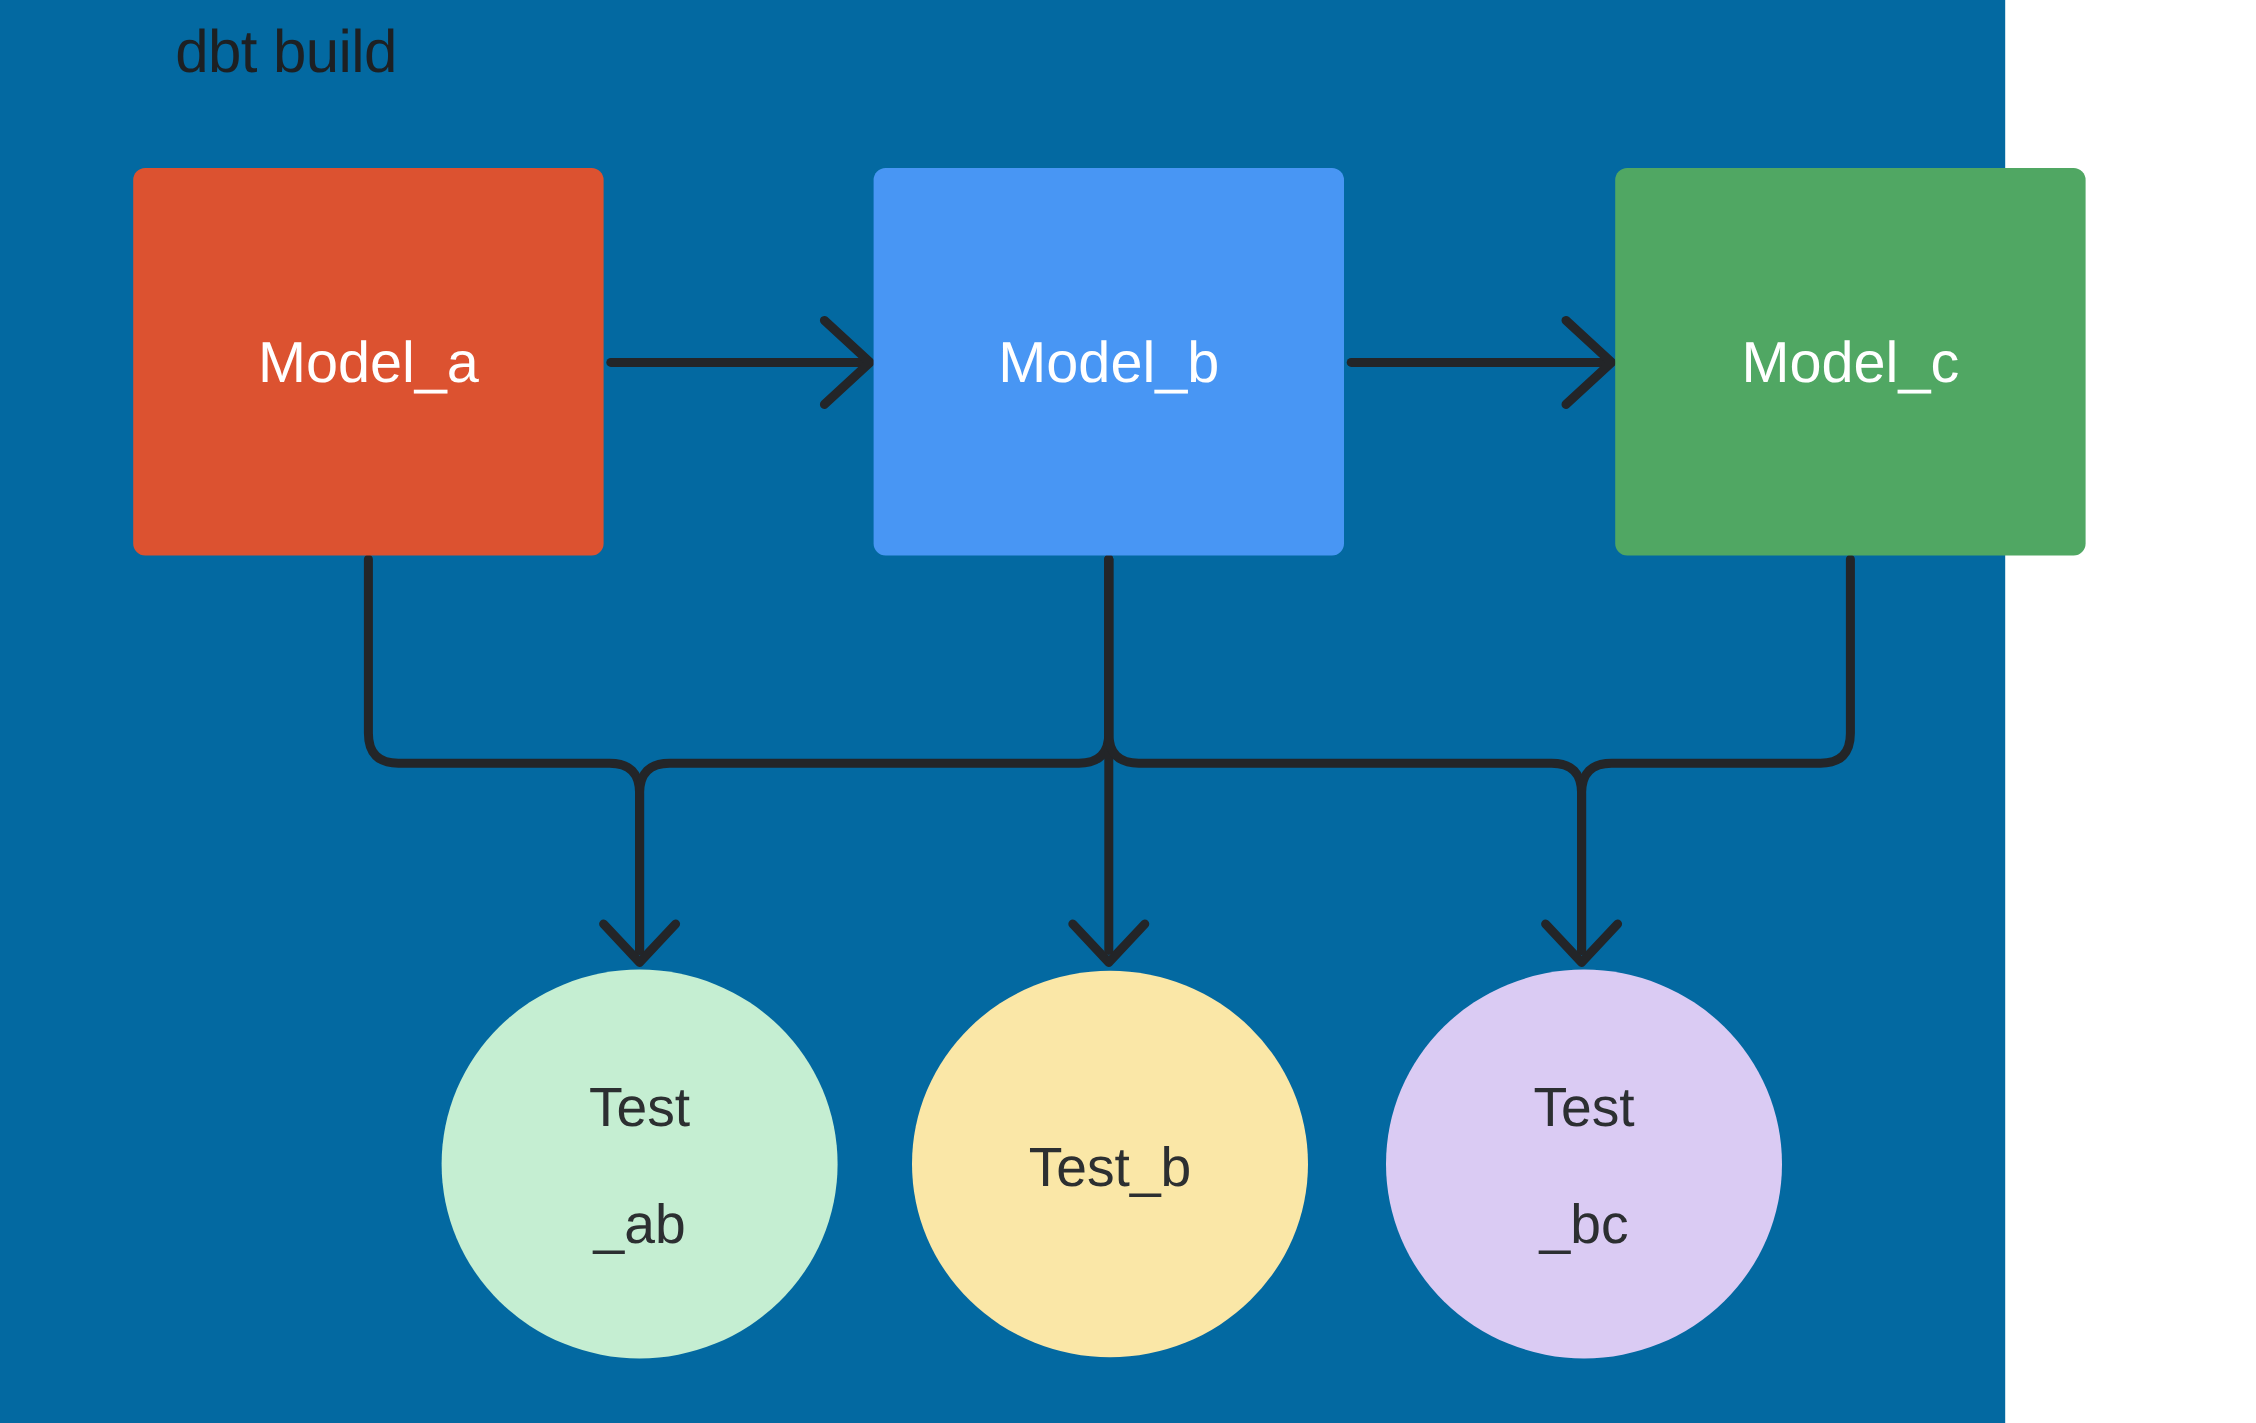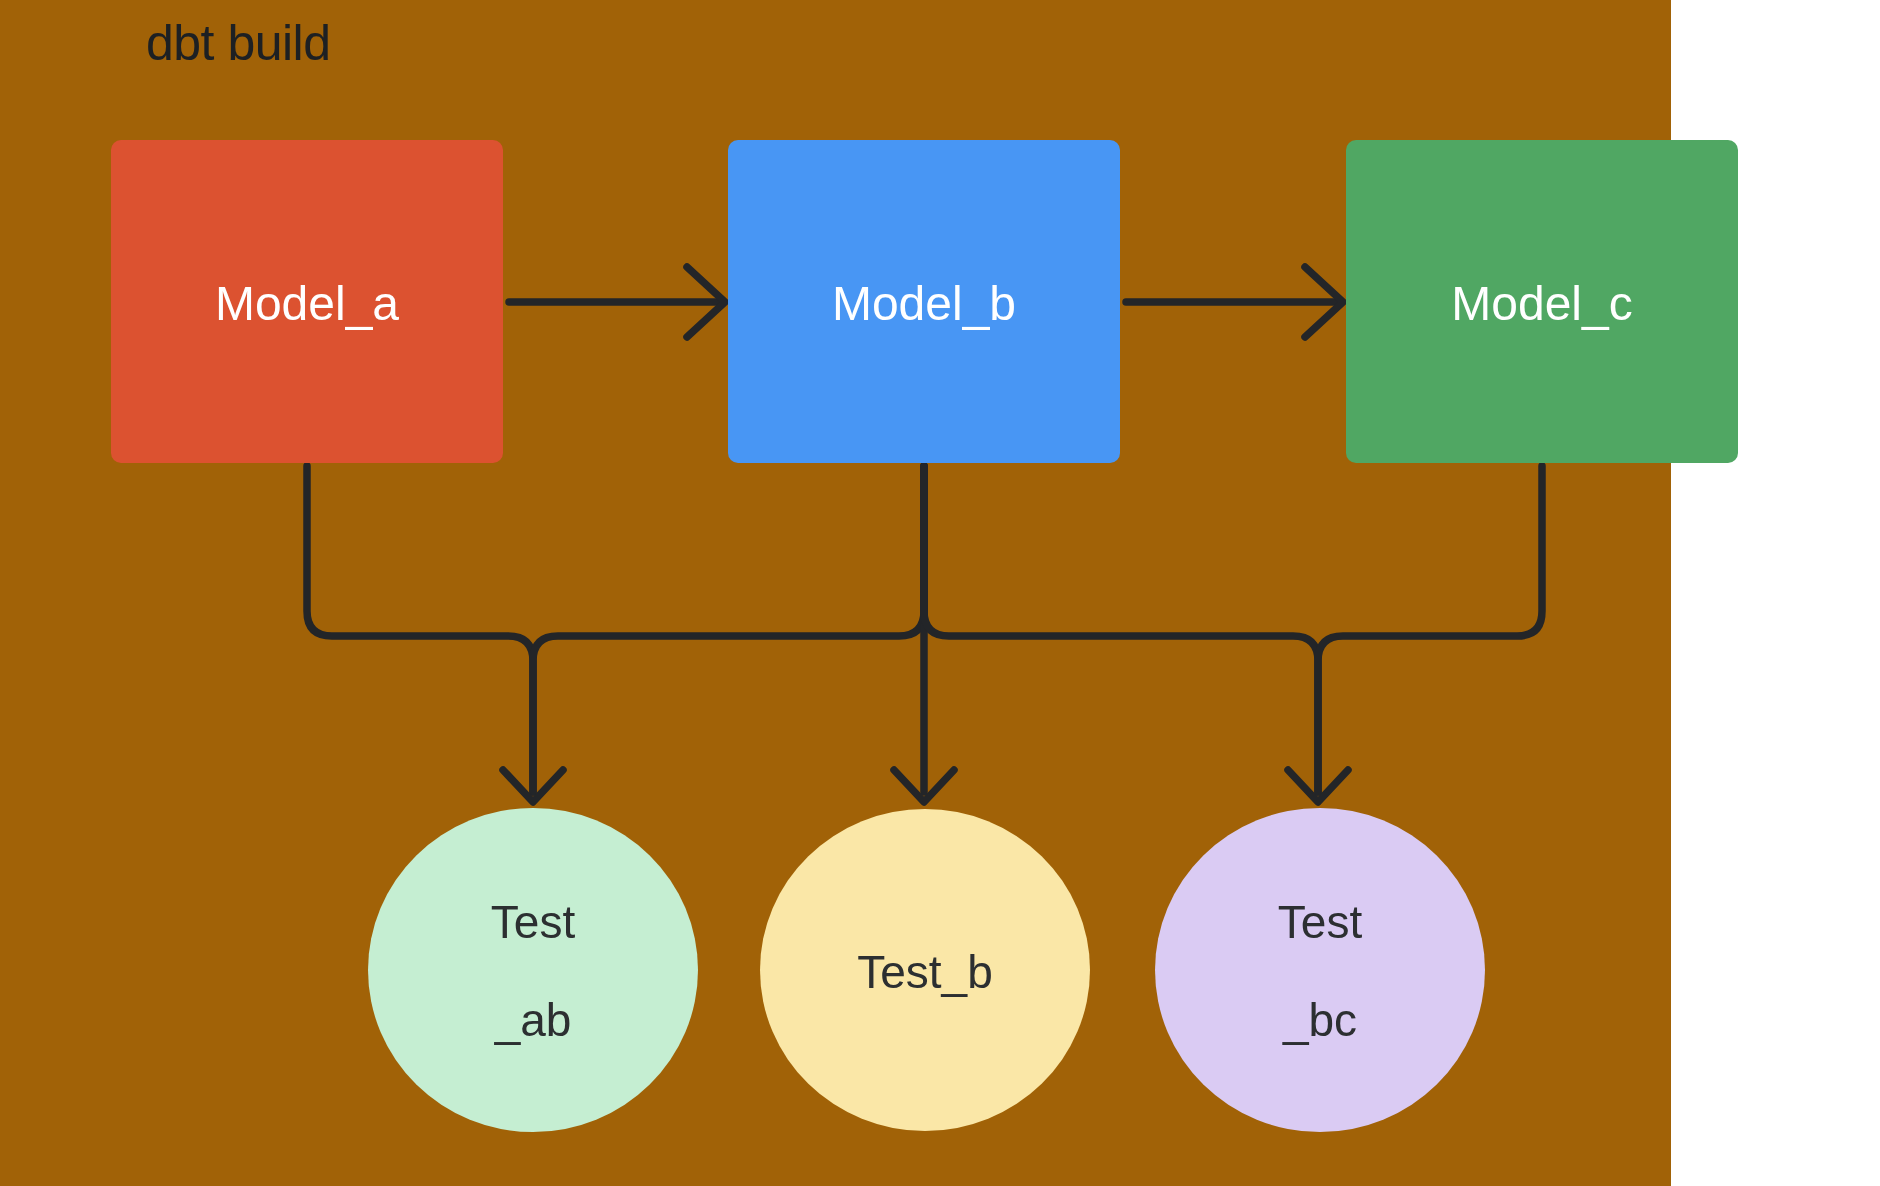--- a/index.html
+++ b/index.html
@@ -8,21 +8,21 @@
     background: #ffffff;
     width: 1880px;
     height: 1186px;
     overflow: hidden;
     font-family: "Liberation Sans", sans-serif;
   }
   .canvas-wrap {
     position: relative;
     width: 1671px;
     height: 1186px;
-    background: #a16207;
+    background: #0369a1;
   }
   svg { display: block; }
   .diagram-title {
     font-family: "Liberation Sans", sans-serif;
     font-size: 50px;
     font-weight: 500;
     letter-spacing: -0.5px;
   }
   .model-label {
     font-family: "Liberation Sans", sans-serif;

